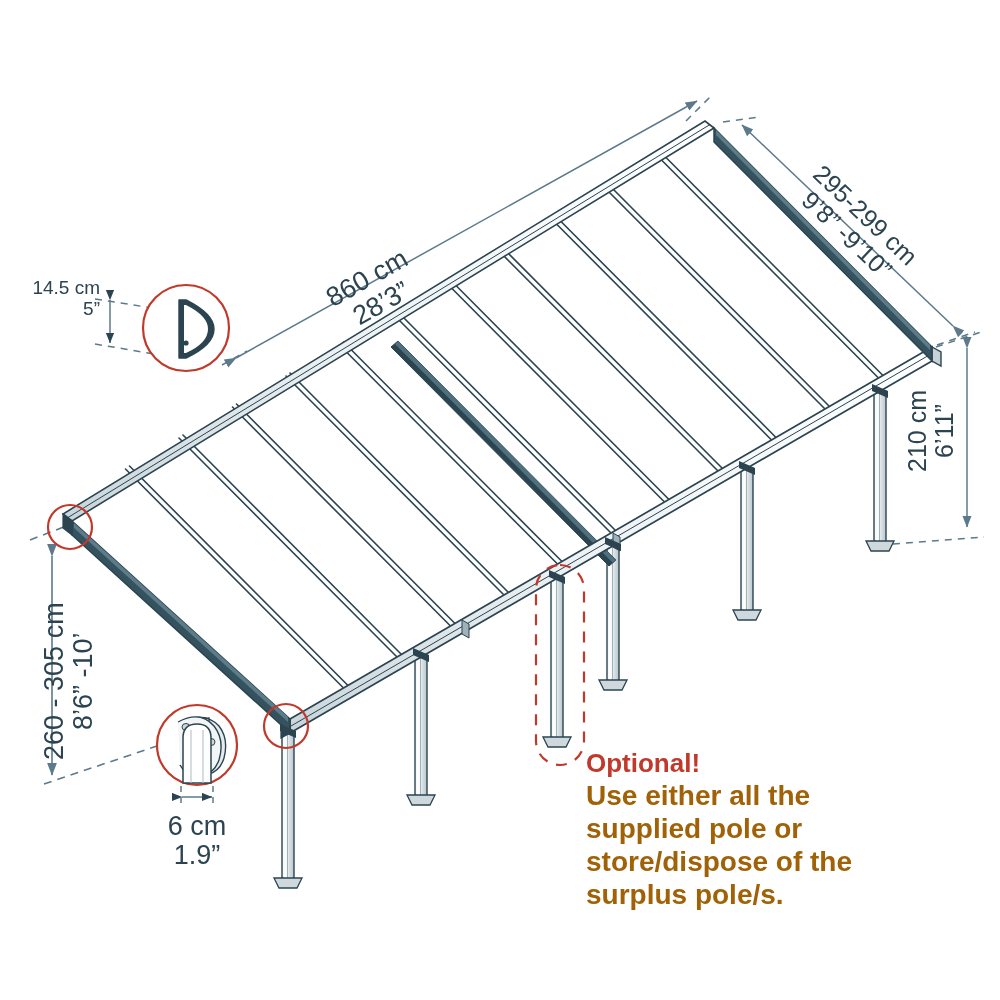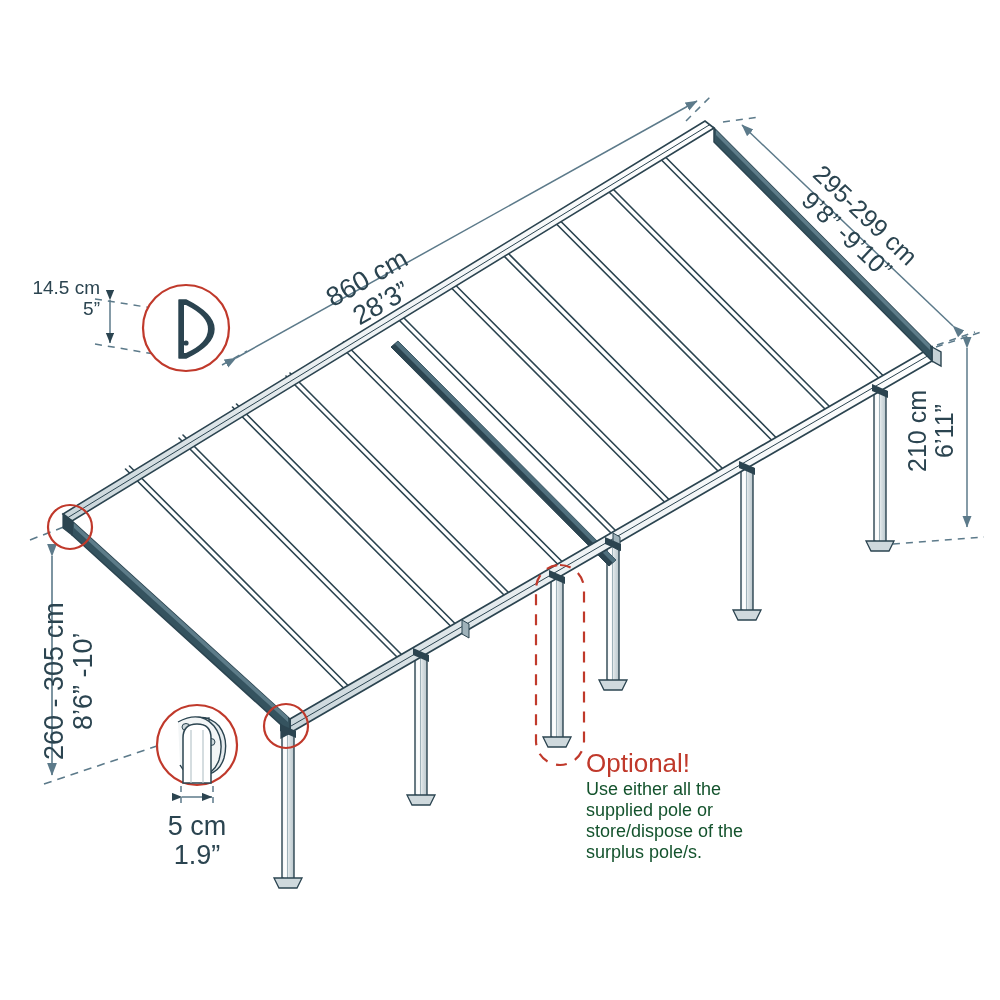--- a/index.html
+++ b/index.html
@@ -2,23 +2,23 @@
 <html><head>
 <meta charset="utf-8">
 <style>
   html,body{margin:0;padding:0;background:#ffffff;}
   body{width:1000px;height:1000px;font-family:"Liberation Sans",sans-serif;overflow:hidden;}
   #stage{position:relative;width:1000px;height:1000px;background:#fff;}
   svg#drawing{position:absolute;left:0;top:0;width:1000px;height:1000px;}
   .lbl{position:absolute;color:#2b4450;font-family:"Liberation Sans",sans-serif;
        font-weight:400;white-space:nowrap;line-height:1.08;}
   .lbl .l1,.lbl .l2{display:block;}
-  .note{position:absolute;font-family:"Liberation Sans",sans-serif;line-height:1.18;}
+  .note{position:absolute;font-family:"Liberation Sans",sans-serif;line-height:1.18;font-weight:bold;}
   .note .hd{color:#c0392b;font-size:26px;display:block;}
-  .note .bd{color:#14532d;font-size:18px;display:block;}
+  .note .bd{color:#a16207;font-size:28px;display:block;}
 </style>
 </head>
 <body>
 
 <div id="stage">
 
 <svg id="drawing" viewBox="0 0 1000 1000">
   <defs>
     <marker id="ar" markerWidth="9" markerHeight="9" refX="7.6" refY="3.1" orient="auto">
       <path d="M0,0 L8,3.1 L0,6.2 z" fill="#5c7a8a"></path>
@@ -337,21 +337,21 @@
   <span class="l2">6’11”</span>
 </div>
 
 <div class="lbl" style="left:-51px;top:652px;font-size:27px;text-align:center;width:240px;
             transform:rotate(-90deg);transform-origin:50% 50%;">
   <span class="l1">260 - 305 cm</span>
   <span class="l2">8’6” -10’</span>
 </div>
 
 <div class="lbl" style="left:137px;top:812px;font-size:27px;text-align:center;width:120px;">
-  <span class="l1">5 cm</span>
+  <span class="l1">6 cm</span>
   <span class="l2">1.9”</span>
 </div>
 
 <div class="note" style="left:586px;top:748px;">
   <span class="hd">Optional!</span>
   <span class="bd">Use either all the</span>
   <span class="bd">supplied pole or</span>
   <span class="bd">store/dispose of the</span>
   <span class="bd">surplus pole/s.</span>
 </div>

